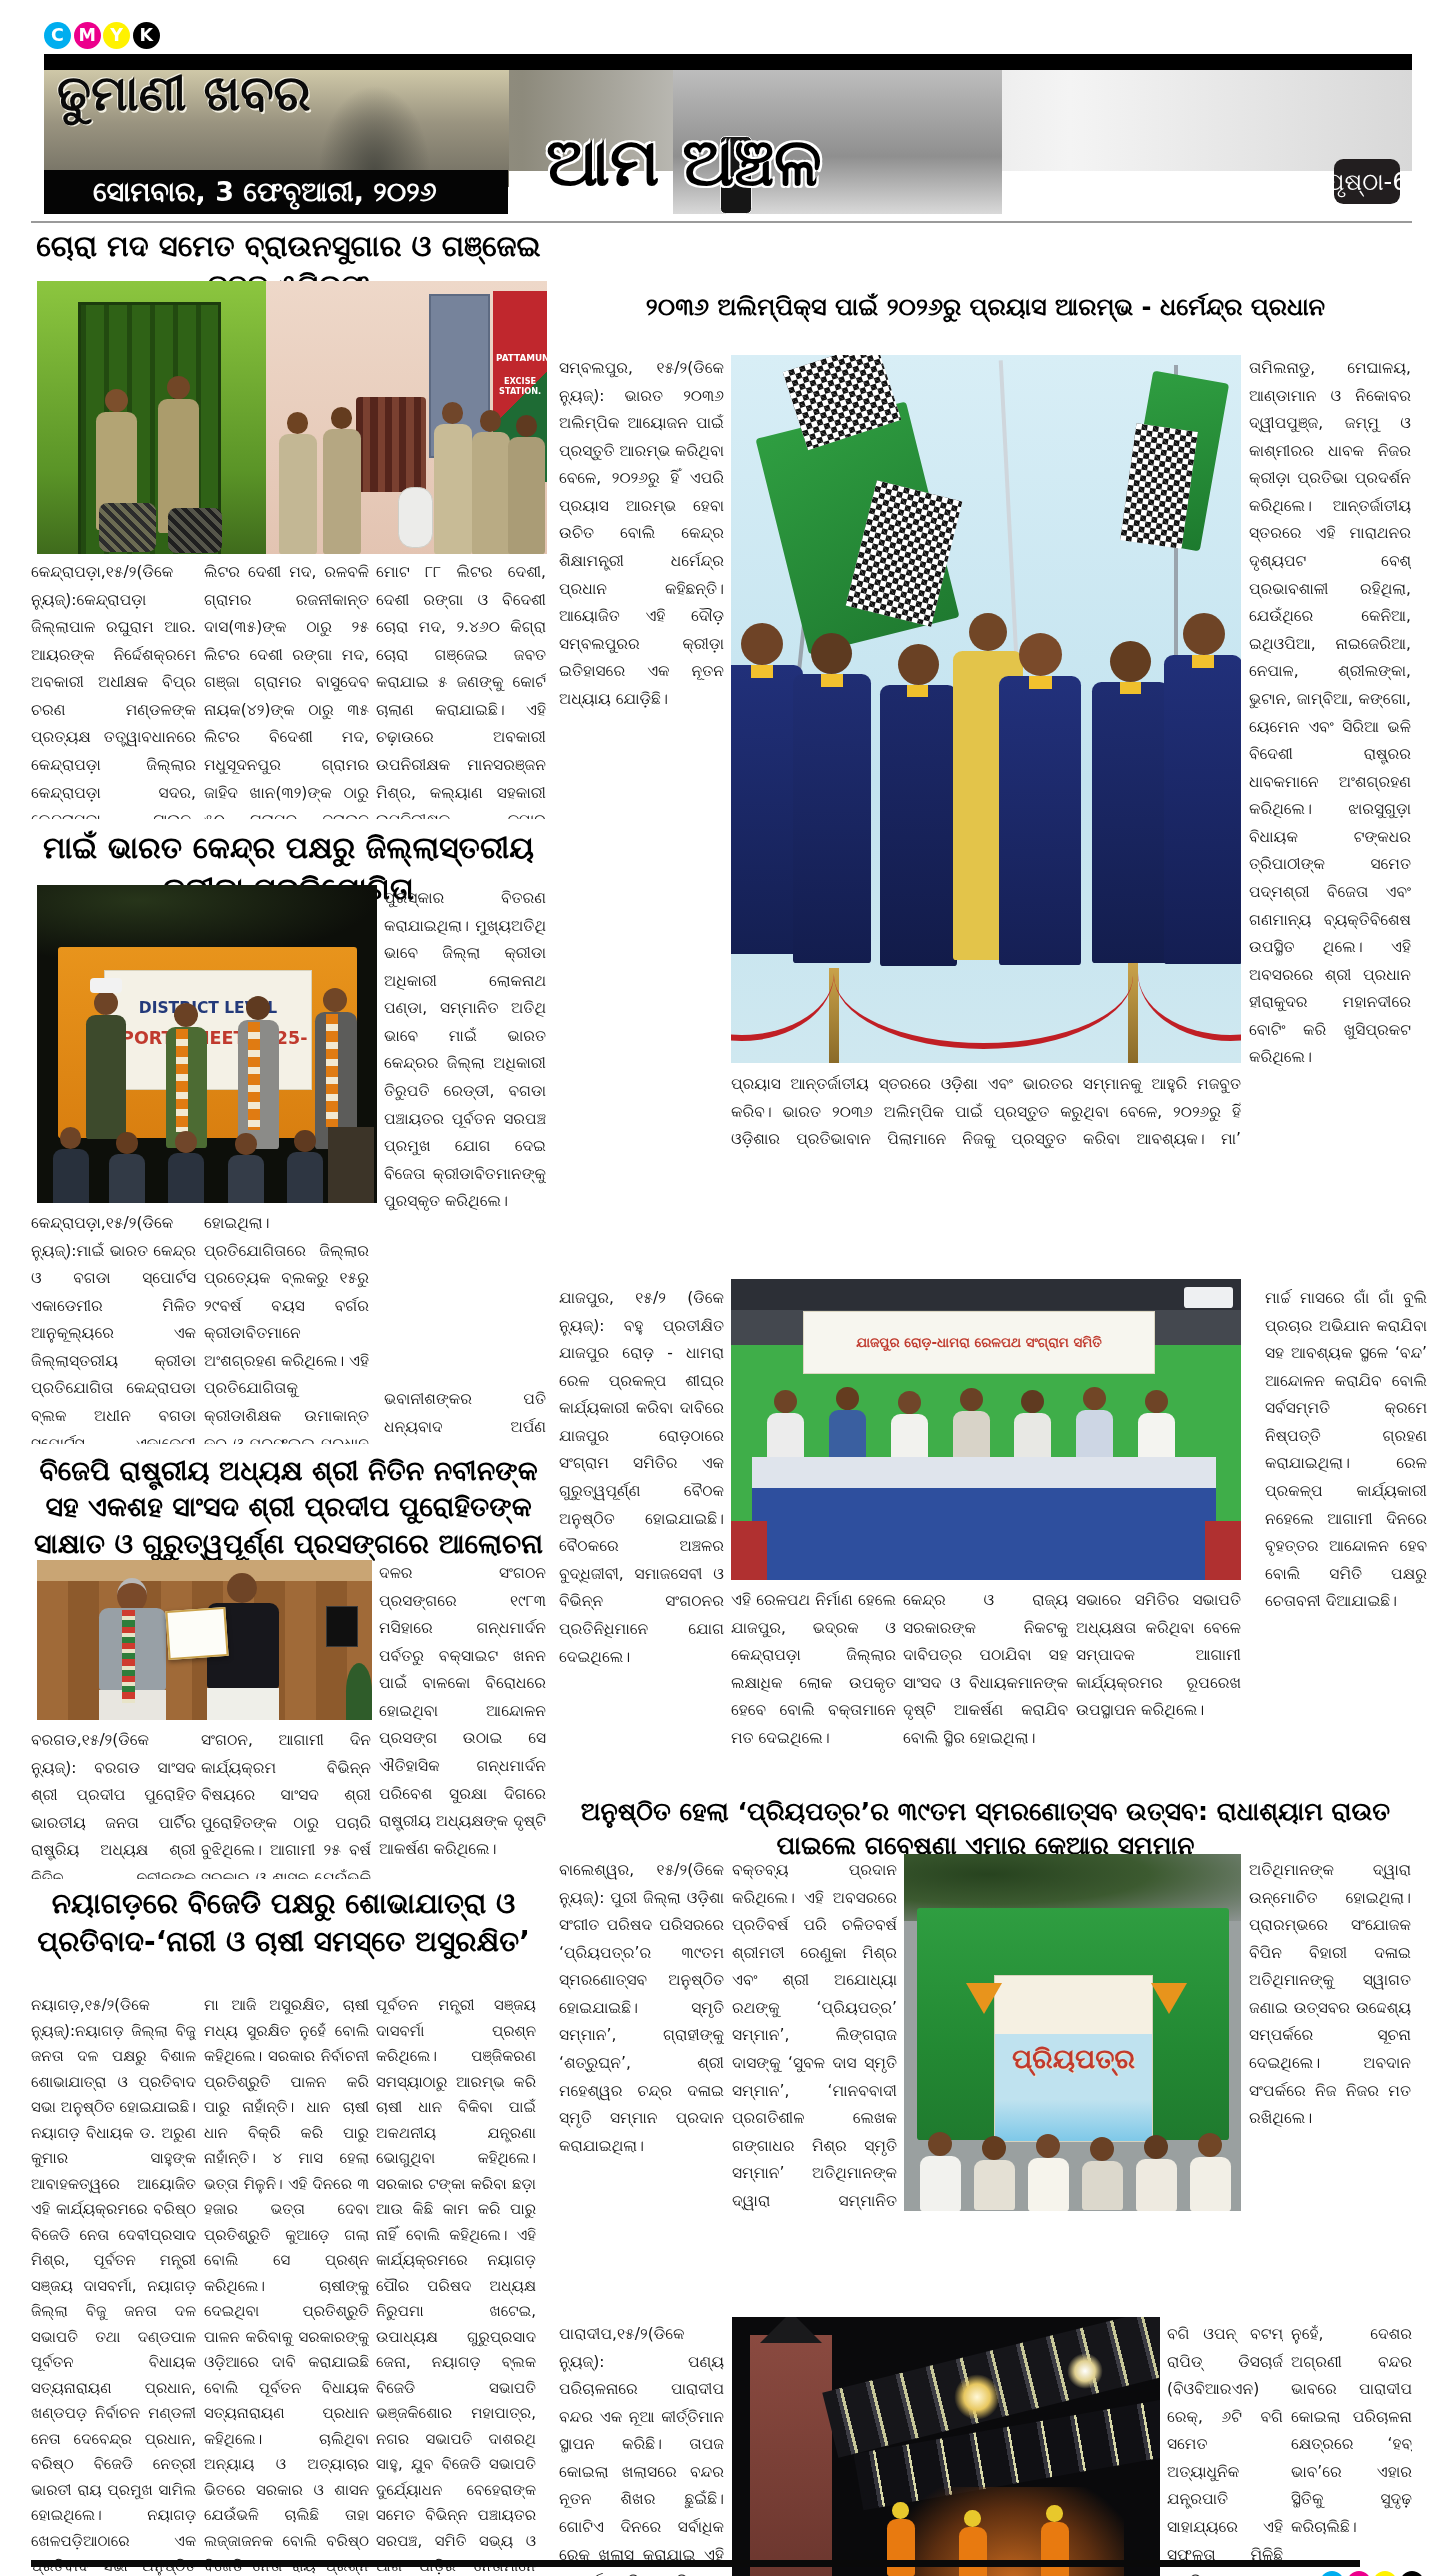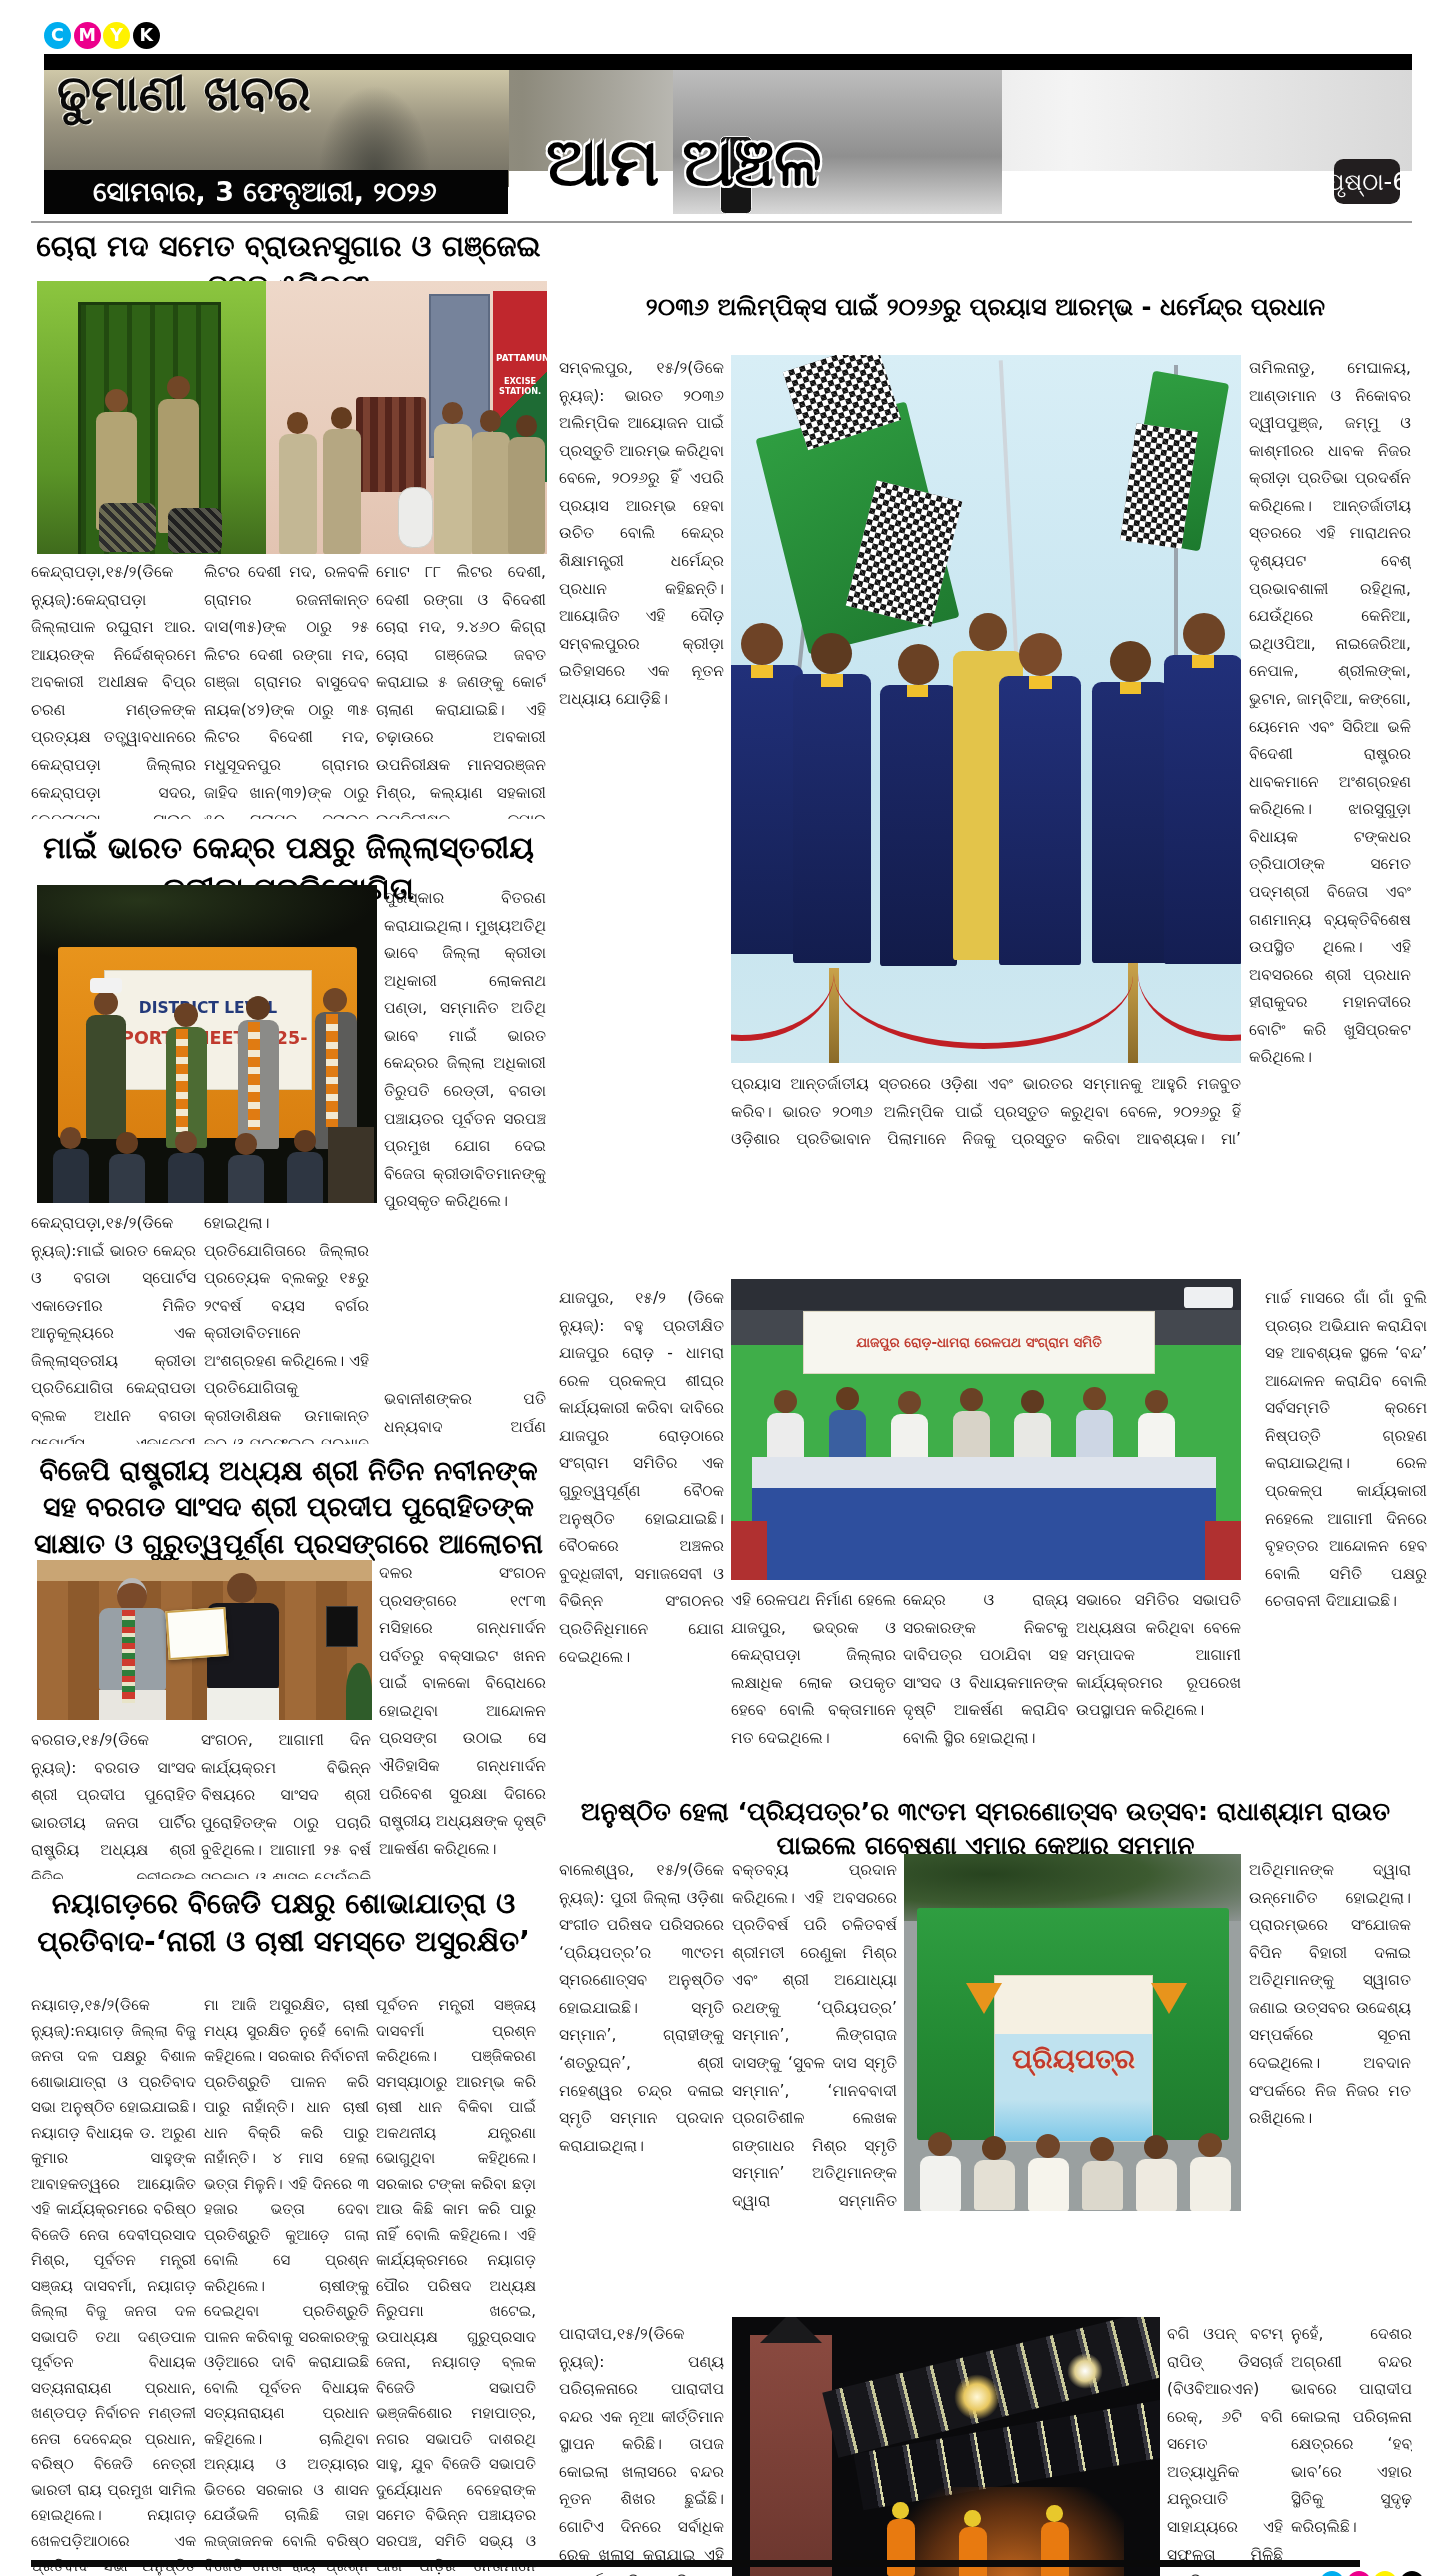--- a/index.html
+++ b/index.html
@@ -202,21 +202,21 @@
       <div class="torso" style="left:0;top:21.6px;width:36px;height:54px;background:#2e3642;"></div>
     </div>
     <div class="abs" style="left:291px;top:242px;width:46px;height:76px;background:#3c3428;"></div>
   </div>
 
   <div class="col" style="left:384px;top:885px;width:162px;height:559px;">ପୁରସ୍କାର ବିତରଣ କରାଯାଇଥିଲା। ମୁଖ୍ୟଅତିଥି ଭାବେ ଜିଲ୍ଲା କ୍ରୀଡା ଅଧିକାରୀ ଲୋକନାଥ ପଣ୍ଡା, ସମ୍ମାନିତ ଅତିଥି ଭାବେ ମାଇଁ ଭାରତ କେନ୍ଦ୍ରର ଜିଲ୍ଲା ଅଧିକାରୀ ତିରୁପତି ରେଡ୍ଡୀ, ବଗଡା ପଞ୍ଚାୟତର ପୂର୍ବତନ ସରପଞ୍ଚ ପ୍ରମୁଖ ଯୋଗ ଦେଇ ବିଜେତା କ୍ରୀଡାବିତମାନଙ୍କୁ ପୁରସ୍କୃତ କରିଥିଲେ।</div>
   <div class="col" style="left:31px;top:1210px;width:165px;height:234px;">କେନ୍ଦ୍ରାପଡ଼ା,୧୫/୨(ଡିକେ ନ୍ୟୁଜ୍):ମାଇଁ ଭାରତ କେନ୍ଦ୍ର ଓ ବଗଡା ସ୍ପୋର୍ଟସ ଏକାଡେମୀର ମିଳିତ ଆନୁକୂଲ୍ୟରେ ଏକ ଜିଲ୍ଲାସ୍ତରୀୟ କ୍ରୀଡା ପ୍ରତିଯୋଗିତା କେନ୍ଦ୍ରାପଡା ବ୍ଲକ ଅଧୀନ ବଗଡା ସ୍ପୋର୍ଟସ ଏକାଡେମୀ ପରିସରରେ ଅନୁଷ୍ଠିତ ହୋଇଯାଇଛି। ଏଥିରେ କବାଡ଼ି, ଭଲିବଲ, ସ୍ଲୋ ସାଇକେଲ, ଏକଶହ ଓ ଦୁଇଶହ ମିଟର ରେସ୍,</div>
   <div class="col" style="left:204px;top:1210px;width:165px;height:234px;">ହୋଇଥିଲା। ପ୍ରତିଯୋଗିତାରେ ଜିଲ୍ଲାର ପ୍ରତ୍ୟେକ ବ୍ଲକରୁ ୧୫ରୁ ୨୯ବର୍ଷ ବୟସ ବର୍ଗର କ୍ରୀଡାବିତମାନେ ଅଂଶଗ୍ରହଣ କରିଥିଲେ। ଏହି ପ୍ରତିଯୋଗିତାକୁ କ୍ରୀଡାଶିକ୍ଷକ ଉମାକାନ୍ତ କର ଓ ପ୍ରଫୁଲ୍ଲ ପ୍ରଧାନ ପରିଚାଳନା କରିଥିଲେ। ଏହି ଉପଲକ୍ଷେ ଅନୁଷ୍ଠିତ</div>
   <div class="col" style="left:384px;top:1386px;width:162px;height:59px;">ଭବାନୀଶଙ୍କର ପତି ଧନ୍ୟବାଦ ଅର୍ପଣ କରିଥିଲେ।</div>
 
-  <div class="hl" style="left:31px;top:1453px;width:515px;font-size:27px;">ବିଜେପି ରାଷ୍ଟ୍ରୀୟ ଅଧ୍ୟକ୍ଷ ଶ୍ରୀ ନିତିନ ନବୀନଙ୍କ ସହ ବରଗଡ ସାଂସଦ ଶ୍ରୀ ପ୍ରଦୀପ ପୁରୋହିତଙ୍କ ସାକ୍ଷାତ ଓ ଗୁରୁତ୍ୱପୂର୍ଣ୍ଣ ପ୍ରସଙ୍ଗରେ ଆଲୋଚନା</div>
+  <div class="hl" style="left:31px;top:1453px;width:515px;font-size:27px;">ବିଜେପି ରାଷ୍ଟ୍ରୀୟ ଅଧ୍ୟକ୍ଷ ଶ୍ରୀ ନିତିନ ନବୀନଙ୍କ ସହ ଏକଶହ ସାଂସଦ ଶ୍ରୀ ପ୍ରଦୀପ ପୁରୋହିତଙ୍କ ସାକ୍ଷାତ ଓ ଗୁରୁତ୍ୱପୂର୍ଣ୍ଣ ପ୍ରସଙ୍ଗରେ ଆଲୋଚନା</div>
 
   <div class="photo" style="left:37px;top:1560px;width:335px;height:160px;background:repeating-linear-gradient(90deg,#a06a38 0 31px,#8d5a2c 31px 62px);">
     <div class="abs" style="left:0;top:0;width:100%;height:20.6px;background:#c9a574;"></div>
     <div class="person" style="left:62px;top:18px;">
       <div class="head" style="left:18px;top:0;width:30px;height:30px;background:#7a4a2a;border-top:5.2px solid #b9b9b9;"></div>
       <div class="torso" style="left:0;top:30px;width:67px;height:82px;background:#98a0a6;"></div>
       <div class="abs" style="left:0;top:112px;width:67px;height:47px;background:#e8e6e0;"></div>
       <div class="abs" style="left:23px;top:32px;width:13.4px;height:93px;background:repeating-linear-gradient(180deg,#cf3a2e 0 6.2px,#e8e4c8 6.2px 10.3px,#2e7d3a 10.3px 16.5px);"></div>
     </div>
     <div class="person" style="left:170px;top:13px;">

